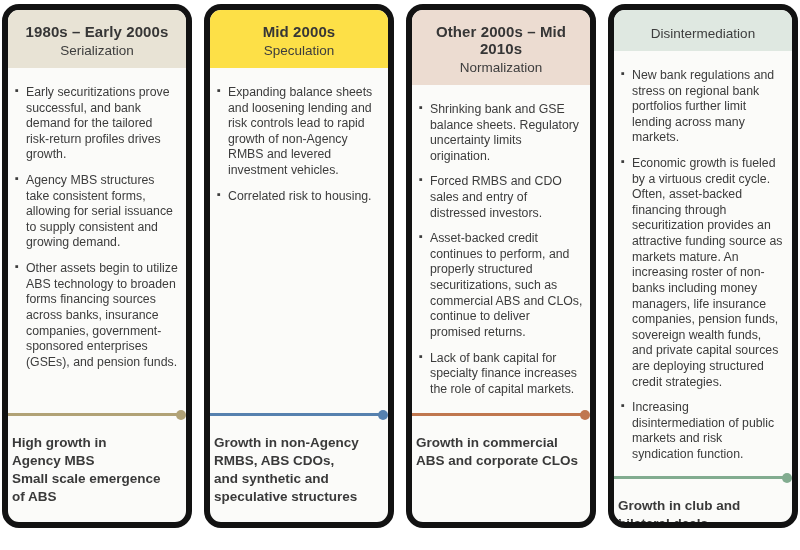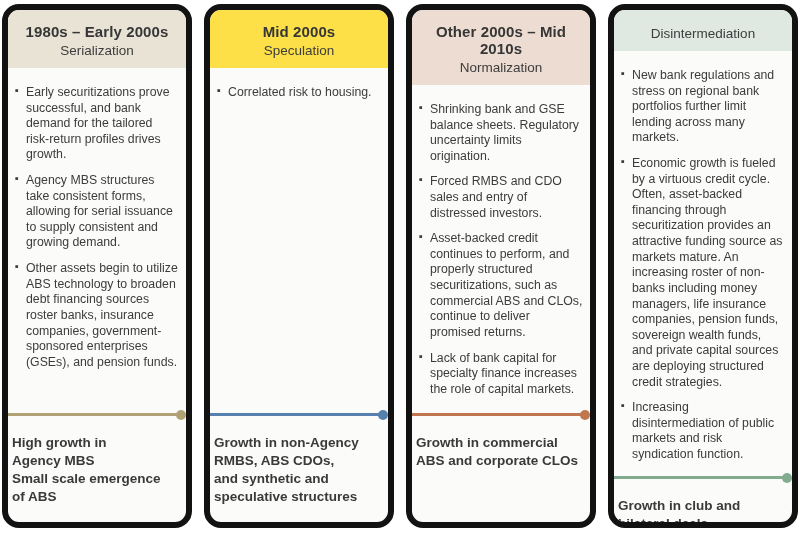--- a/index.html
+++ b/index.html
@@ -105,40 +105,41 @@
 
   <div class="card">
     <div class="card-header" style="background-color: rgb(232, 227, 213);">
       <div class="era">1980s – Early 2000s</div>
       <div class="phase">Serialization</div>
     </div>
     <div class="card-body">
       <ul class="bullets">
         <li>Early securitizations prove successful, and bank demand for the tailored risk-return profiles drives growth.</li>
         <li>Agency MBS structures take consistent forms, allowing for serial issuance to supply consistent and growing demand.</li>
-        <li>Other assets begin to utilize ABS technology to broaden debt financing sources roster banks, insurance companies, government-sponsored enterprises (GSEs), and pension funds.</li>
+        <li>Other assets begin to utilize ABS technology to broaden forms financing sources across banks, insurance companies, government-sponsored enterprises (GSEs), and pension funds.</li>
       </ul>
     </div>
     <div class="timeline">
       <div class="tl-line" style="background-color: rgb(177, 162, 118);"></div>
       <div class="tl-dot" style="background-color: rgb(177, 162, 118);"></div>
     </div>
     <div class="summary">High growth in
 Agency MBS
 Small scale emergence
 of ABS</div>
   </div>
 
   <div class="card">
     <div class="card-header" style="background-color: #fde047;">
       <div class="era">Mid 2000s</div>
       <div class="phase">Speculation</div>
     </div>
     <div class="card-body">
       <ul class="bullets">
+        <li>Expanding balance sheets and loosening lending and risk controls lead to rapid growth of non-Agency RMBS and levered investment vehicles.</li>
         <li>Correlated risk to housing.</li>
       </ul>
     </div>
     <div class="timeline">
       <div class="tl-line" style="background-color: rgb(86, 129, 175);"></div>
       <div class="tl-dot" style="background-color: rgb(86, 129, 175);"></div>
     </div>
     <div class="summary">Growth in non-Agency
 RMBS, ABS CDOs,
 and synthetic and

